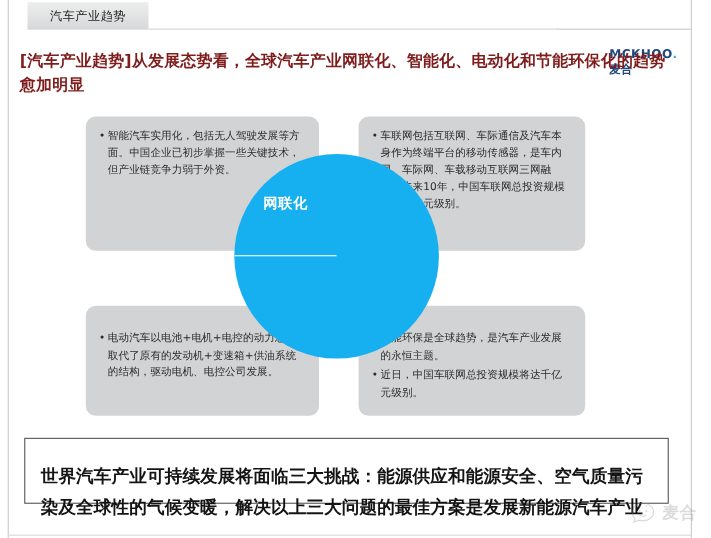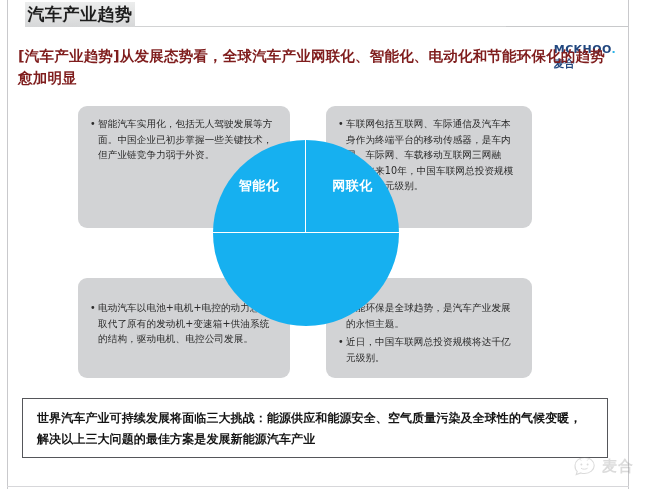--- a/index.html
+++ b/index.html
@@ -47,22 +47,22 @@
   .header-tab {
     position: absolute;
     left: 17px; top: 2px;
     width: 110px; height: 25px;
     background: linear-gradient(to bottom, #eceded 0%, #e3e4e4 45%, #d6d7d8 100%);
     display: flex;
     align-items: center;
     justify-content: center;
   }
   .header-tab-label {
-    font-size: 17px;
-    font-weight: bold;
+    font-size: 11px;
+    font-weight: normal;
     color: #1d1d1d;
     letter-spacing: 0.5px;
     line-height: 1;
   }
   .header-rule {
     position: absolute;
     left: 127px; top: 26px;
     width: 372px; height: 1px;
     background: #d2d3d4;
   }
@@ -176,22 +176,22 @@
   .quad-two-line { display: block; }
 
   
   .conclusion {
     position: absolute;
     left: 22px; top: 398px;
     width: 586px; height: 60px;
     border: 1.5px solid #55565a;
     box-sizing: border-box;
     background: #ffffff;
-    padding: 9px 14px;
-    font-size: 12px;
+    padding: 20px 14px;
+    font-size: 16px;
     font-weight: bold;
     color: #141414;
     line-height: 1.72;
     letter-spacing: 0.1px;
   }
 
   
   .watermark {
     position: absolute;
     right: 12px; bottom: 12px;
@@ -266,23 +266,20 @@
         <span class="bullet-text">节能环保是全球趋势，是汽车产业发展的永恒主题。</span>
       </div>
       <div class="bullet">
         <span class="bullet-dot">•</span>
         <span class="bullet-text">近日，中国车联网总投资规模将达千亿元级别。</span>
       </div>
     </div>
 
     <div class="circle-wrap">
       <div class="circle">
-        <div class="quad q1">
-          <span>智能化</span>
-        </div>
         <div class="quad q2">
           <span>网联化</span>
         </div>
       </div>
     </div>
   </div>
 
   <div class="conclusion">世界汽车产业可持续发展将面临三大挑战：能源供应和能源安全、空气质量污染及全球性的气候变暖，解决以上三大问题的最佳方案是发展新能源汽车产业</div>
 
   <div class="watermark">

